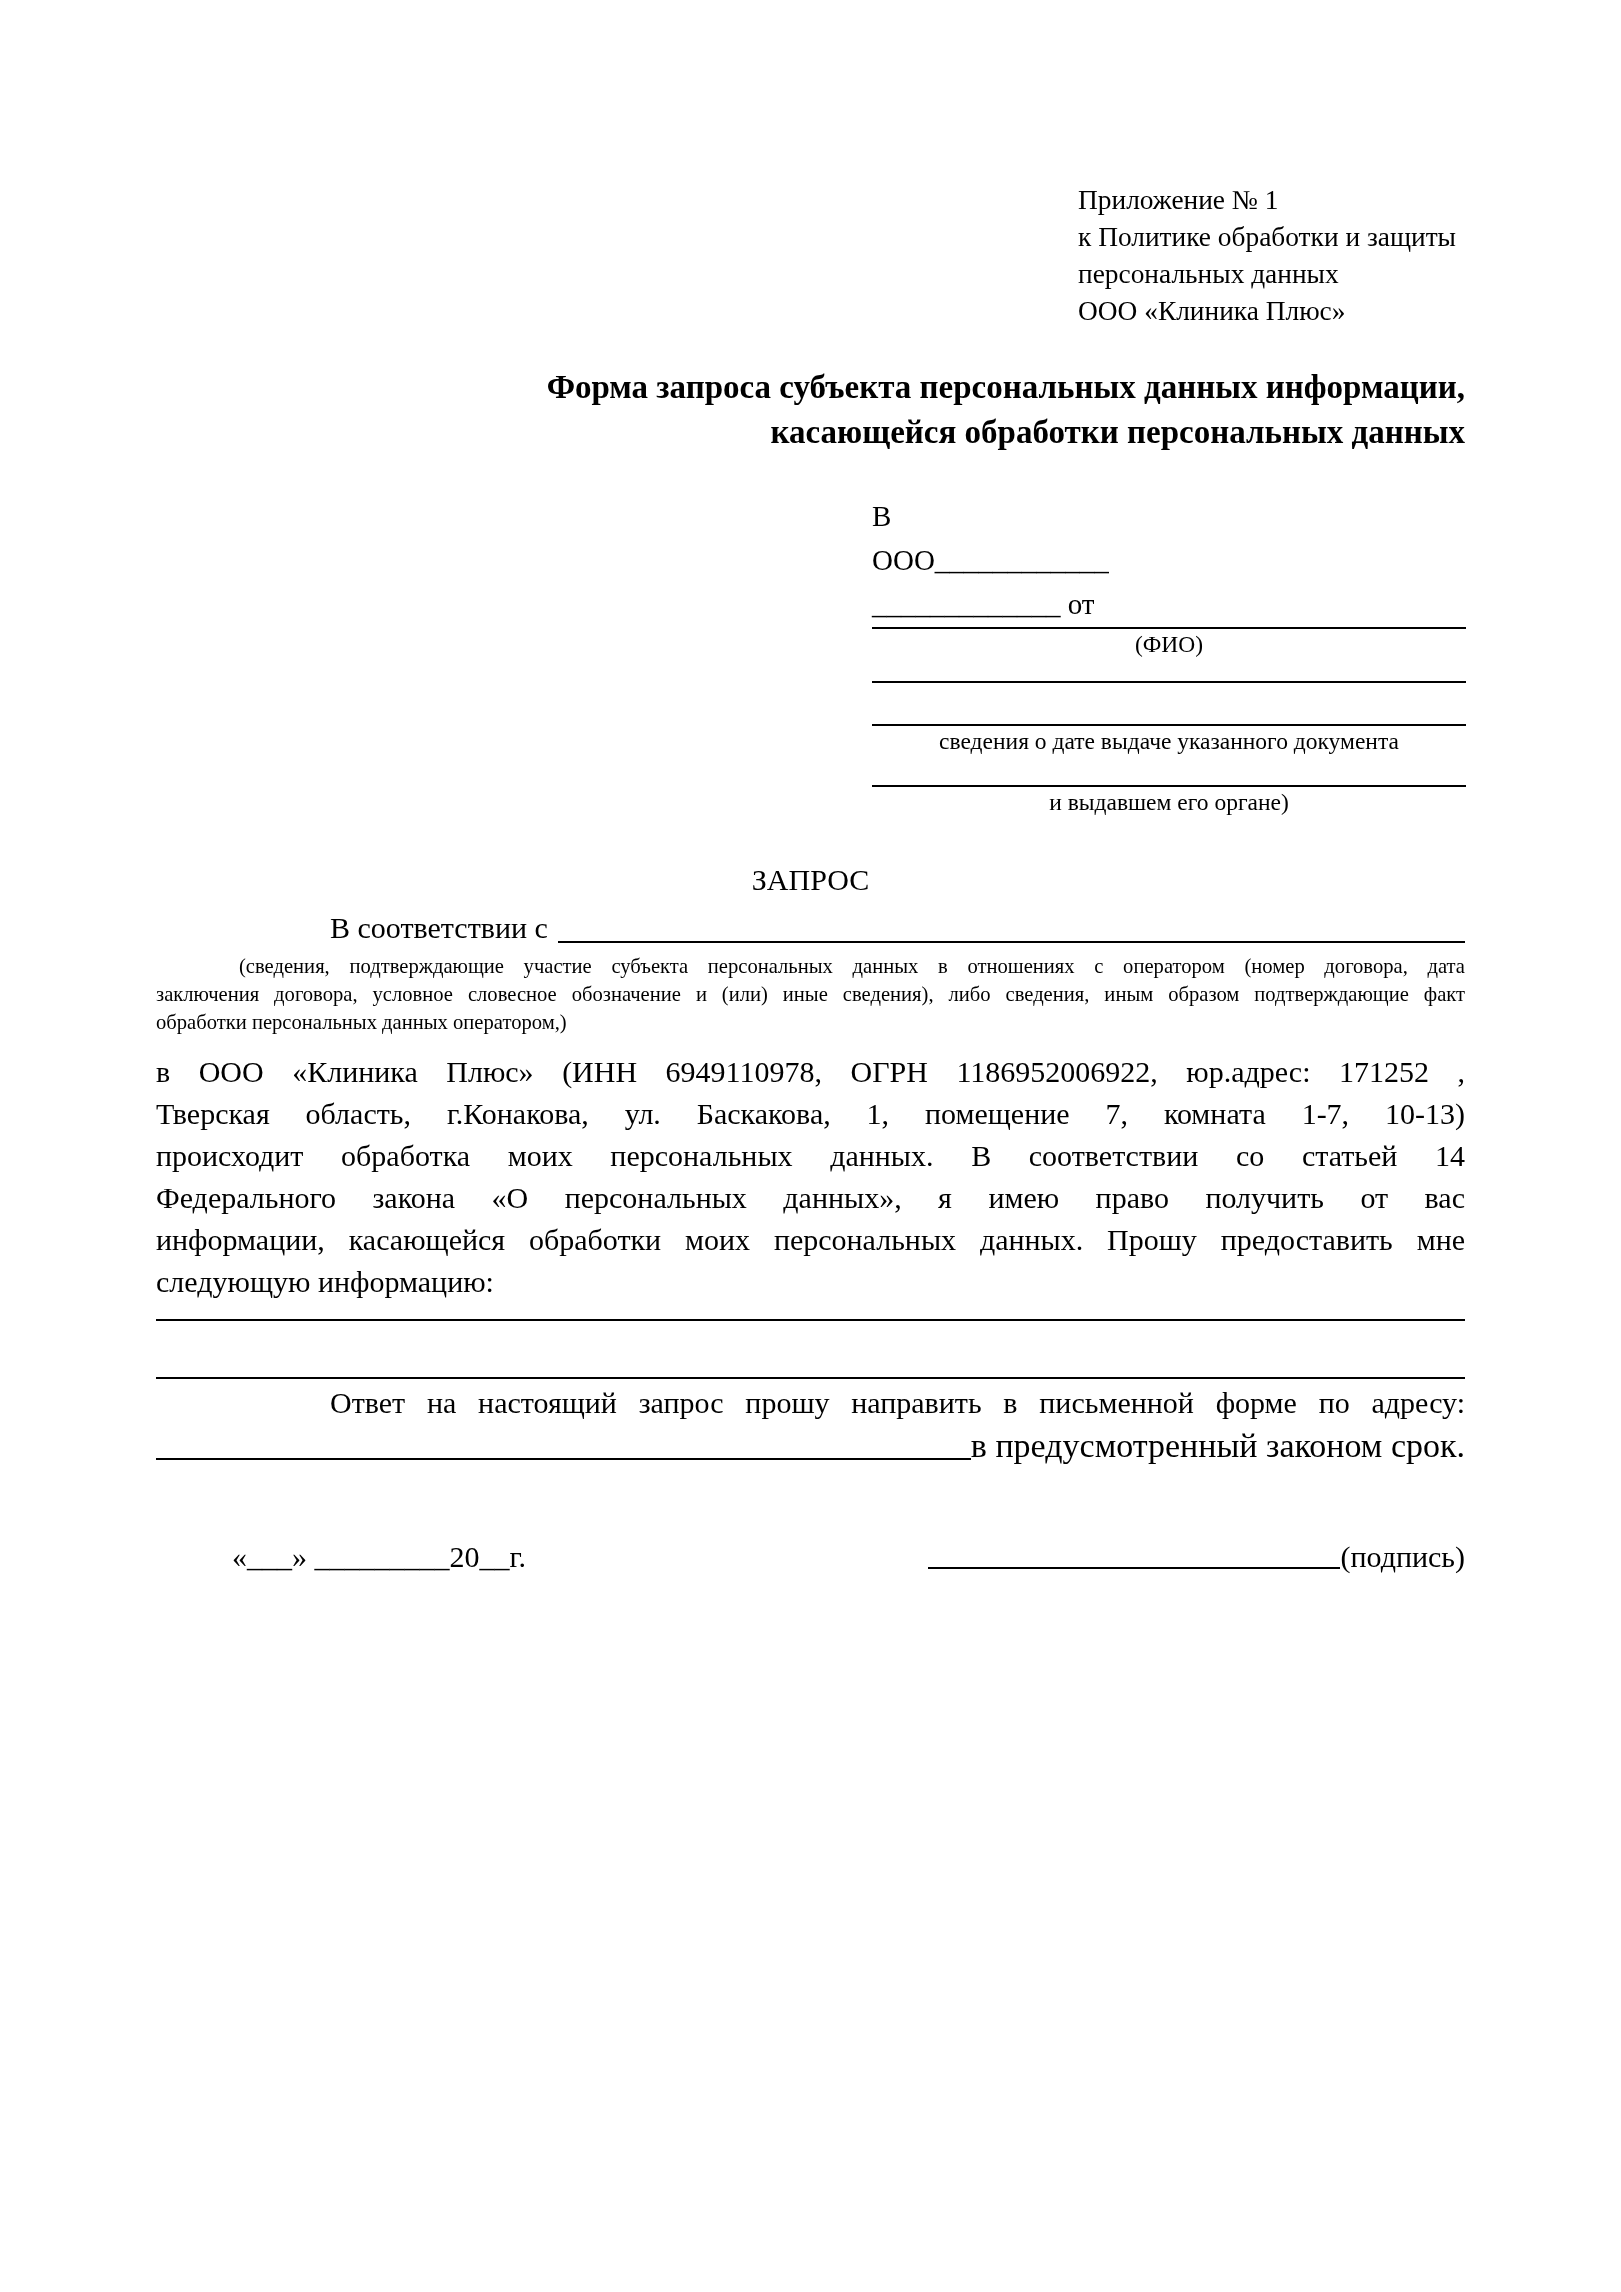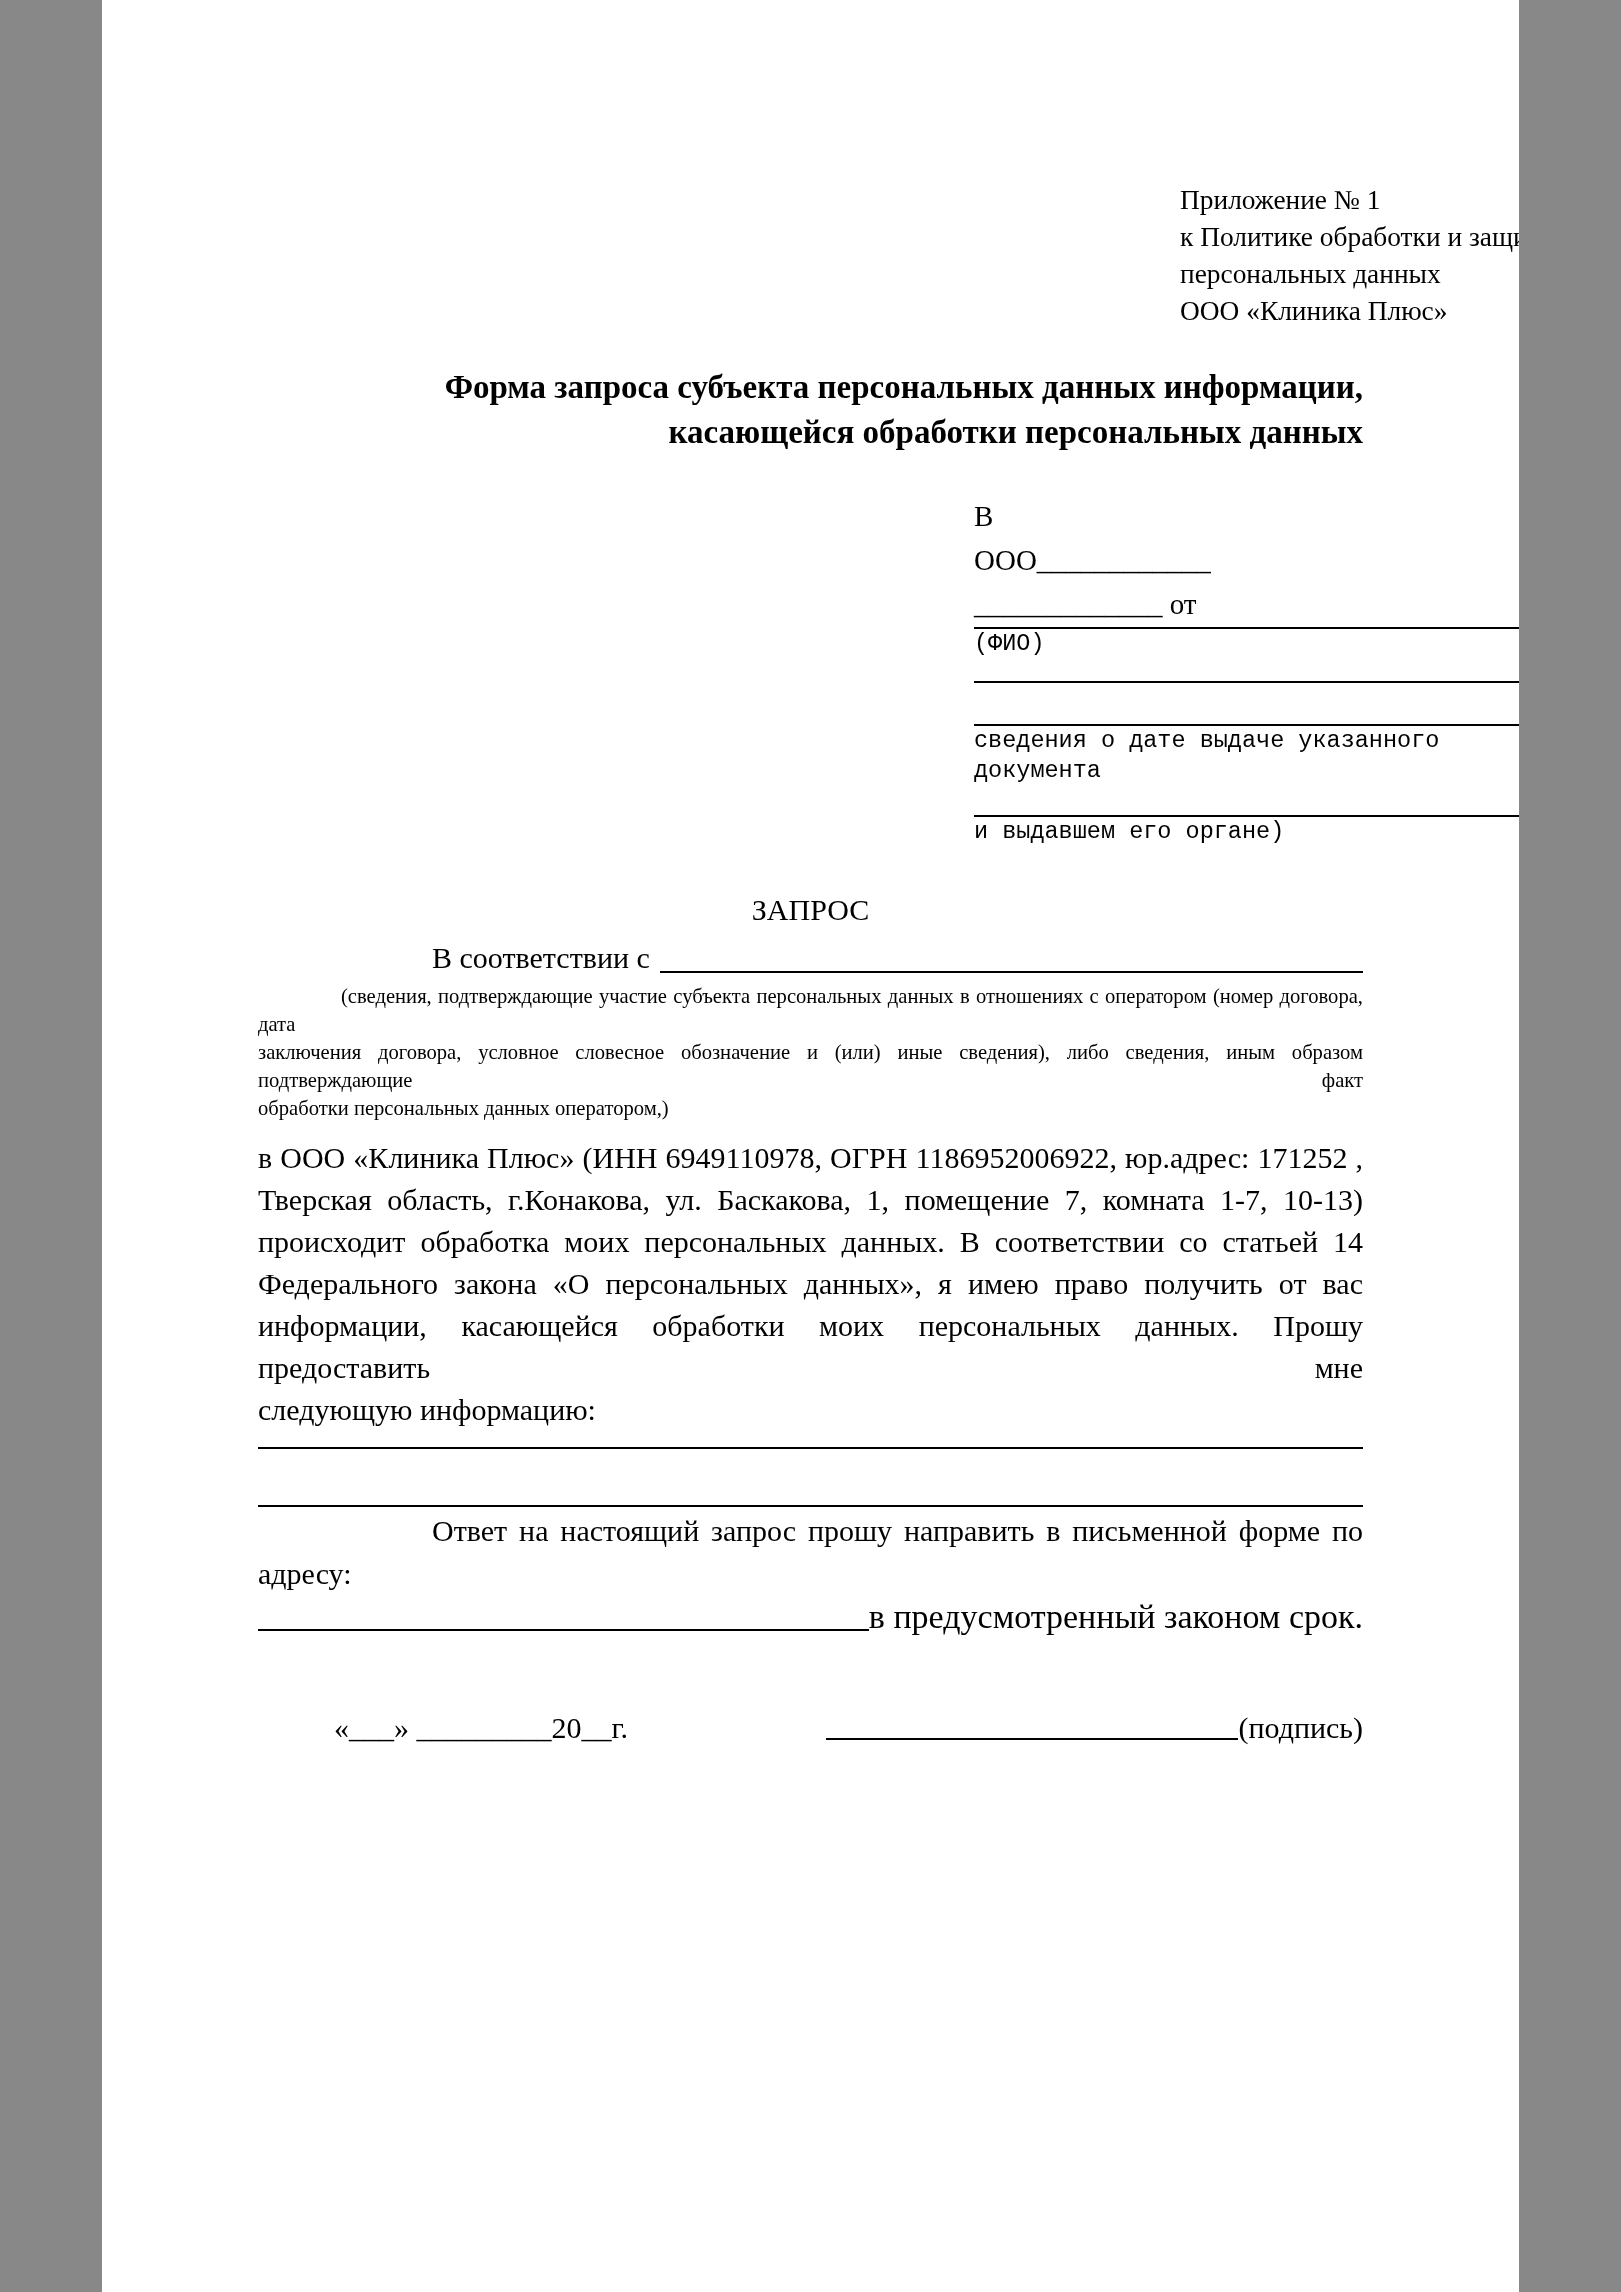--- a/index.html
+++ b/index.html
@@ -1,19 +1,19 @@
 <!DOCTYPE html>
 <html><head>
 <meta charset="utf-8">
 <style>
   * { margin: 0; padding: 0; box-sizing: border-box; }
   html, body { background: #888; }
   .page {
     position: relative;
-    width: 1417px;
+    width: 1621px;
     height: 2293px;
     margin: 0 auto;
     background: #ffffff;
     color: #000000;
     font-family: "Liberation Serif", "DejaVu Serif", serif;
     padding: 0 156px;
     overflow: hidden;
   }
   .header-note {
     margin: 182px 0 0 922px;
@@ -36,22 +36,21 @@
   }
   .addr-line { white-space: nowrap; }
   .rule { border-top: 2.9px solid #000; height: 0; }
   .rule.gap-a { margin-top: 1px; }
   .rule.gap-b { margin-top: 21.6px; }
   .rule.gap-c { margin-top: 41px; }
   .rule.gap-d { margin-top: 29px; }
   .caption {
     font-size: 23.5px;
     line-height: 30px;
-    text-align: left;
-    font-family: Liberation Mono, monospace;
+    text-align: center;
   }
   .request-heading {
     margin-top: 43px;
     text-align: center;
     font-size: 30px;
     line-height: 39px;
   }
   .intro-row {
     display: flex;
     margin-top: 7.8px;

